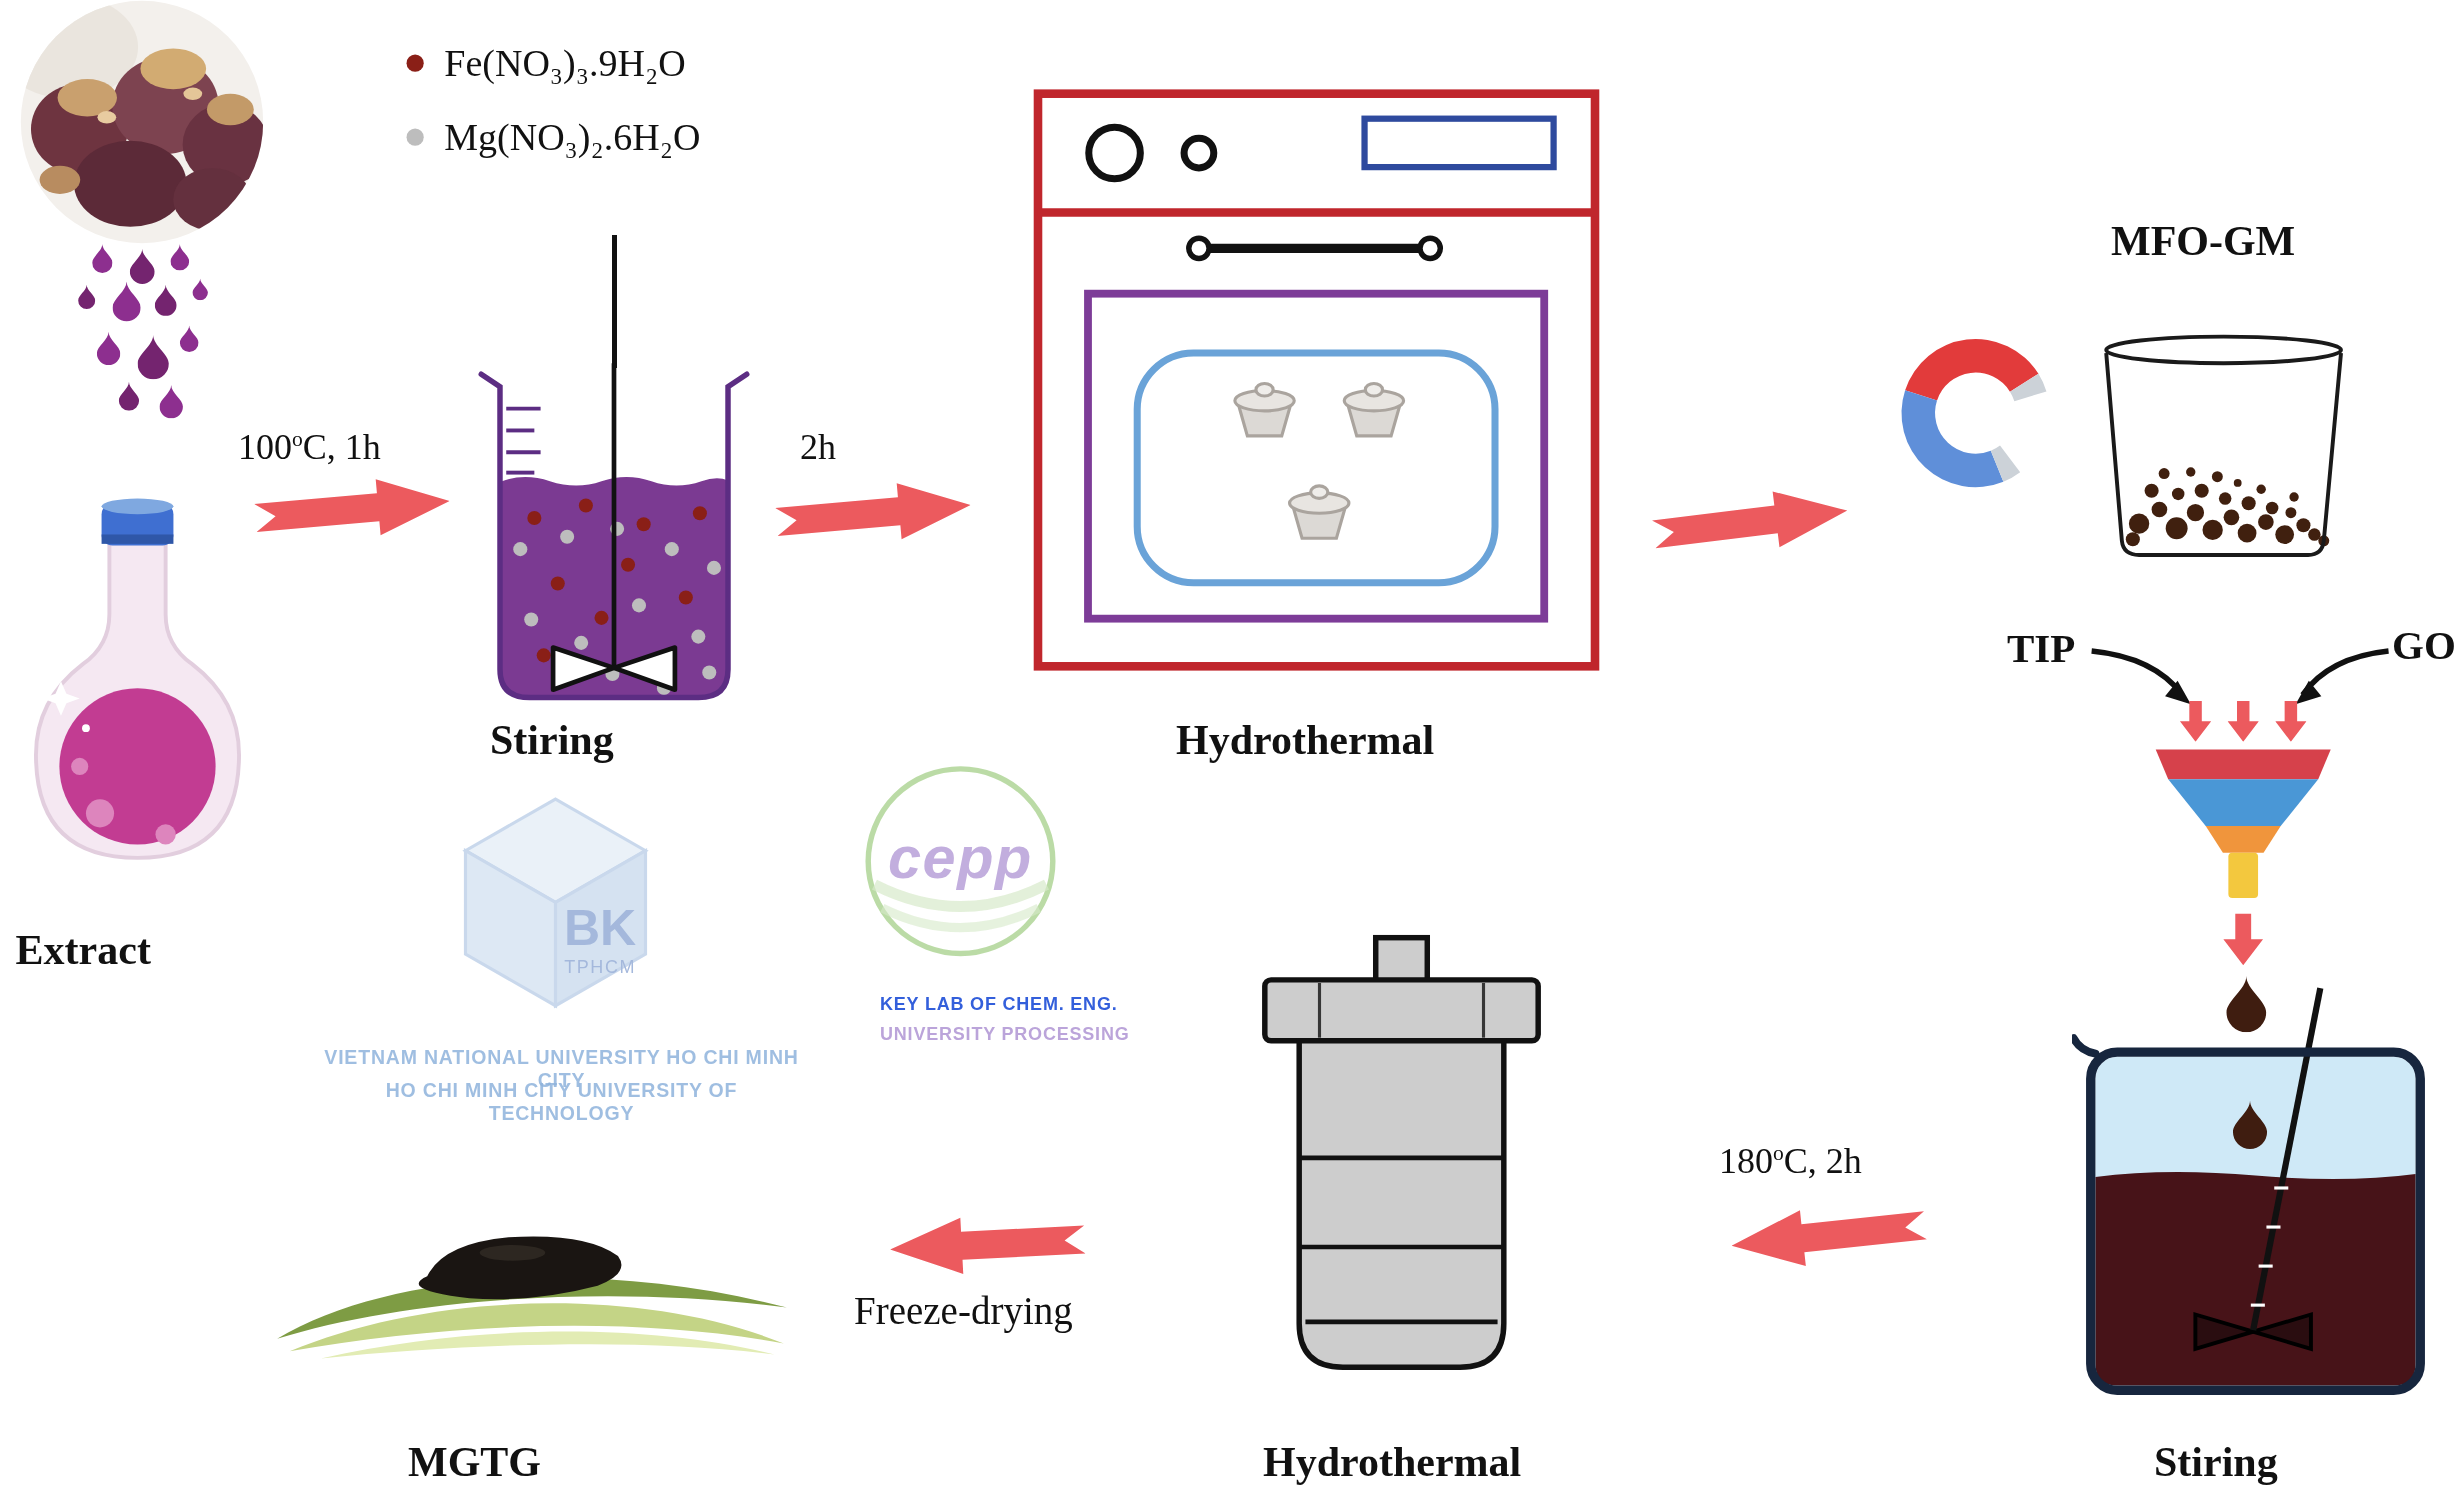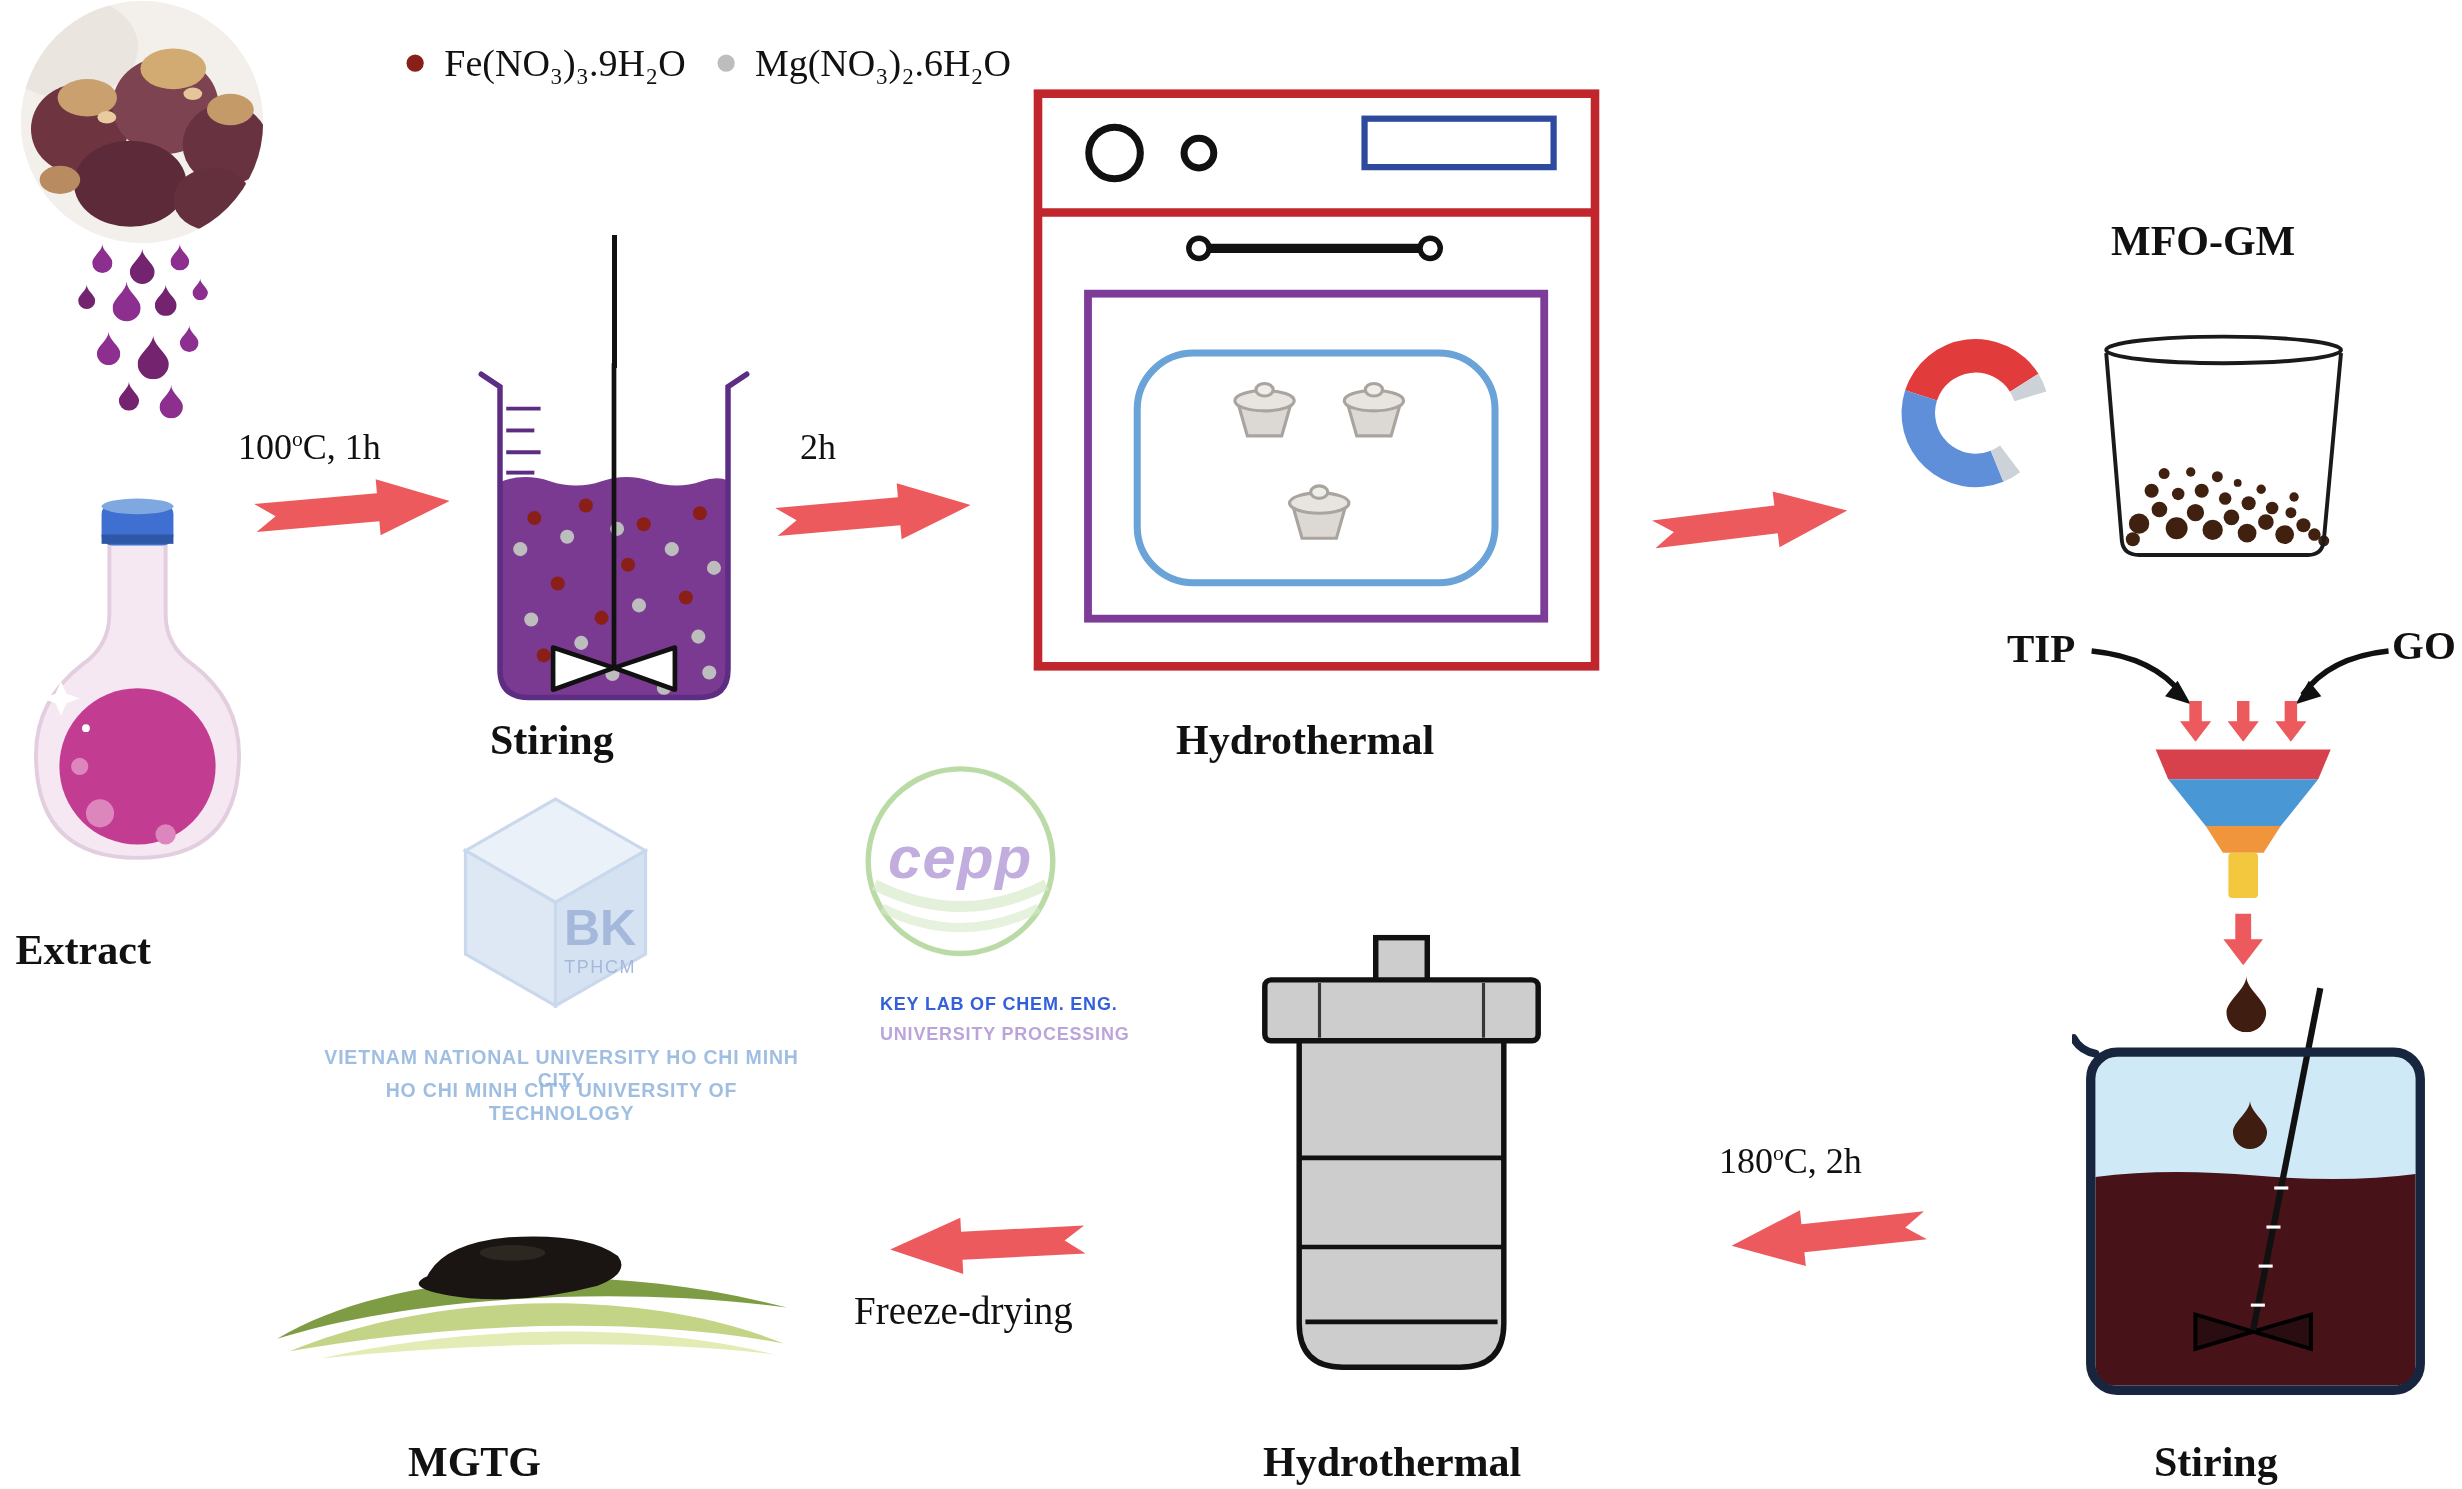--- a/index.html
+++ b/index.html
@@ -2,21 +2,21 @@
 <html style="font-size:12.5px"><head>
 <meta charset="utf-8">
 <style>
   html,body{margin:0;padding:0;background:#fff;}
   #canvas{position:relative;width:2462px;height:1490px;background:#fff;overflow:hidden;
           font-family:"Liberation Serif","DejaVu Serif",serif;color:#111;}
   .abs{position:absolute;}
   .label{position:absolute;font-size:42px;text-align:left;color:#111;font-weight:bold;}
   .cond{position:absolute;font-size:36px;text-align:left;color:#111;white-space:nowrap;}
   .cond sup,.label sup{font-size:60%;line-height:0;}
-  .legend{position:absolute;left:405px;top:41px;display:flex;gap:30px;}
+  .legend{position:absolute;left:405px;top:41px;display:flex;flex-direction:column;gap:30px;}
   .legend-row{display:flex;align-items:center;gap:19px;font-size:38px;}
   .wm-sans{font-family:"Liberation Sans","DejaVu Sans",sans-serif;}
   .uni-line{position:absolute;left:319px;width:485px;text-align:center;font-size:19.5px;
             letter-spacing:0.8px;color:#8fb3dc;opacity:.85;font-weight:bold;}
   .cepp-line{position:absolute;left:880px;width:281px;text-align:left;font-size:18px;
              letter-spacing:0.8px;font-weight:bold;opacity:.9;}
   svg{display:block;}
 </style>
 </head>
 <body>

